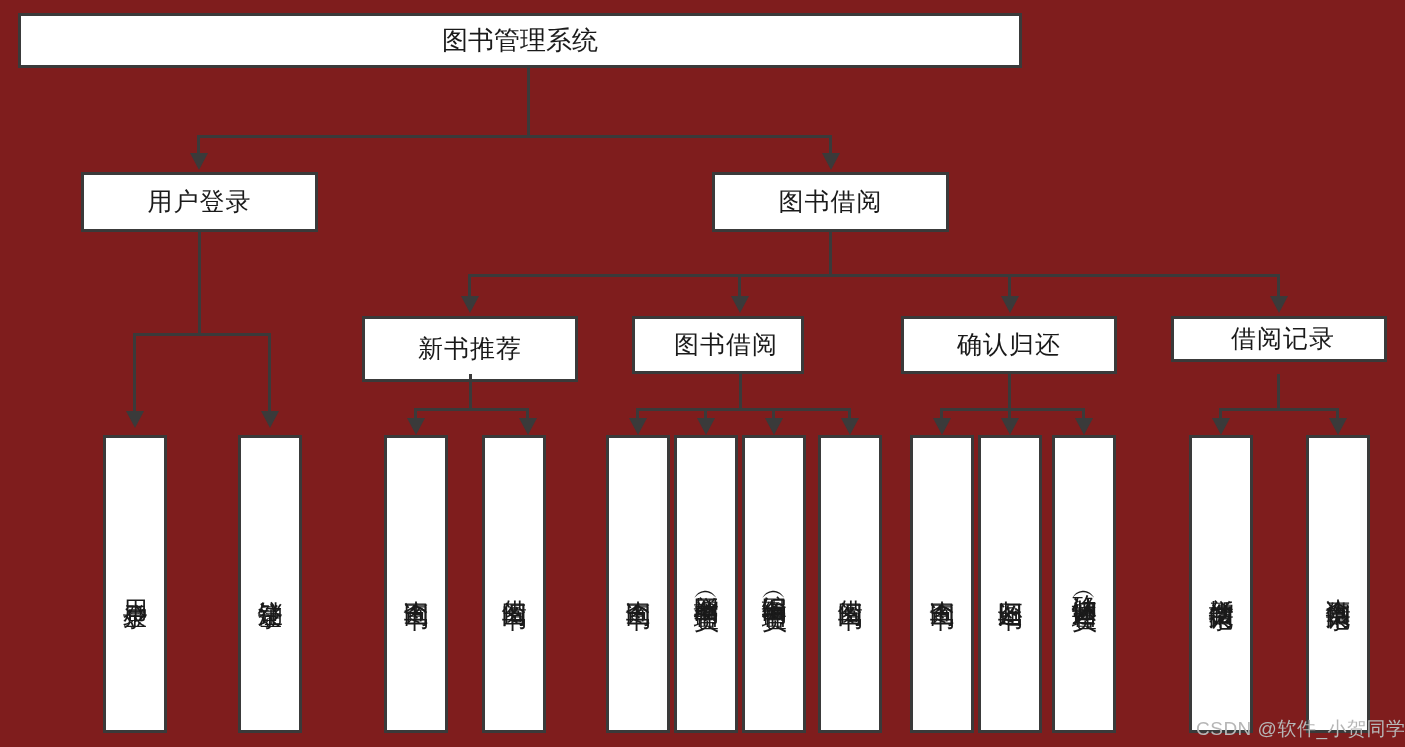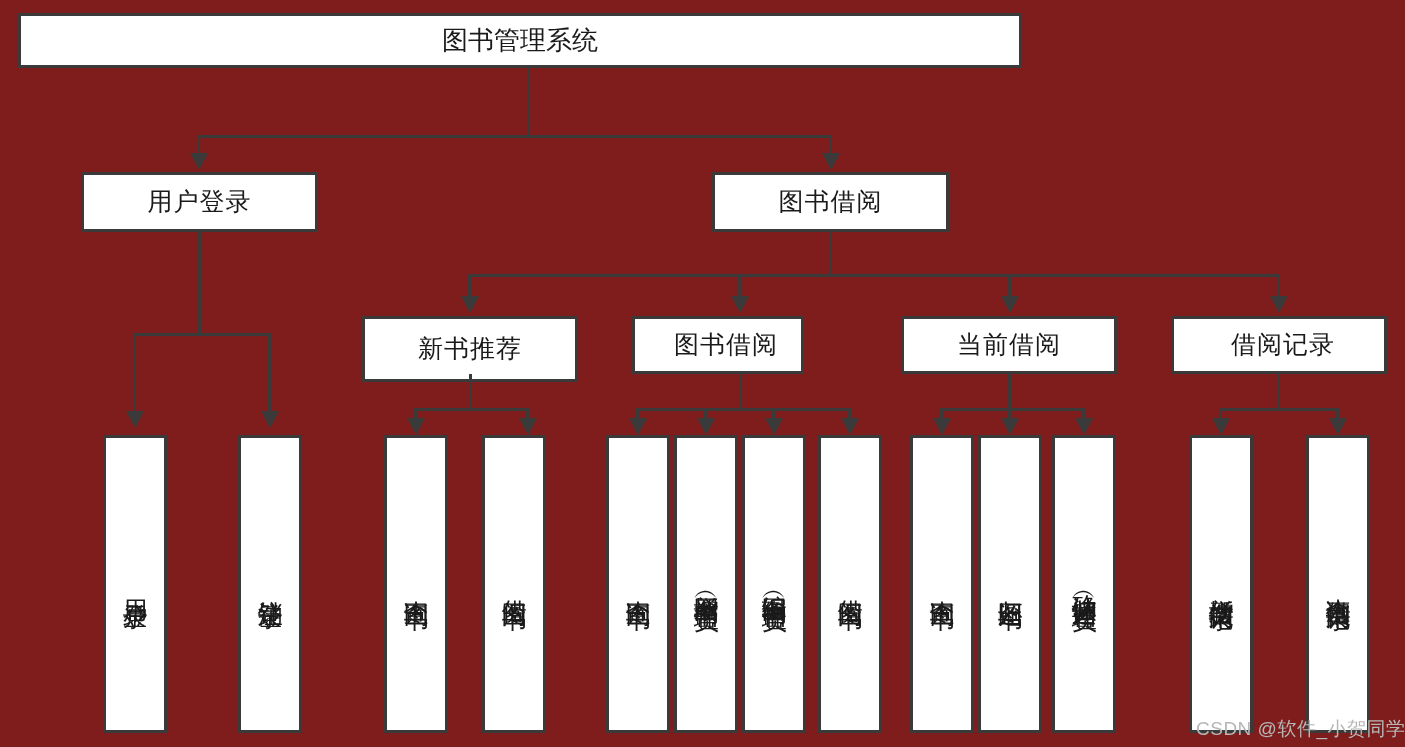--- a/index.html
+++ b/index.html
@@ -117,23 +117,23 @@
   <div class="ln" style="left:1277px; top:274px; width:3px; height:24px;"></div>
   <div class="arrow" style="left:1270px; top:296px;"></div>
 
   <div class="node node-h" style="left:362px; top:316px; width:216px; height:66px;">
     <span>新书推荐</span>
   </div>
   <div class="node node-h" style="left:632px; top:316px; width:172px; height:58px;padding-left:16px;">
     <span>图书借阅</span>
   </div>
   <div class="node node-h" style="left:901px; top:316px; width:216px; height:58px;">
-    <span>当前借阅</span>
-  </div>
-  <div class="node node-h" style="left:1171px; top:316px; width:216px; height:58px;padding-left:8px;">
+    <span>确认归还</span>
+  </div>
+  <div class="node node-h" style="left:1171px; top:316px; width:216px; height:46px;padding-left:8px;">
     <span>借阅记录</span>
   </div>
 
   <div class="ln" style="left:469px; top:374px; width:3px; height:36px;"></div>
   <div class="ln" style="left:414px; top:408px; width:115px; height:3px;"></div>
   <div class="ln" style="left:414px; top:408px; width:3px; height:12px;"></div>
   <div class="arrow" style="left:407px; top:418px;"></div>
   <div class="ln" style="left:526px; top:408px; width:3px; height:12px;"></div>
   <div class="arrow" style="left:519px; top:418px;"></div>
 

